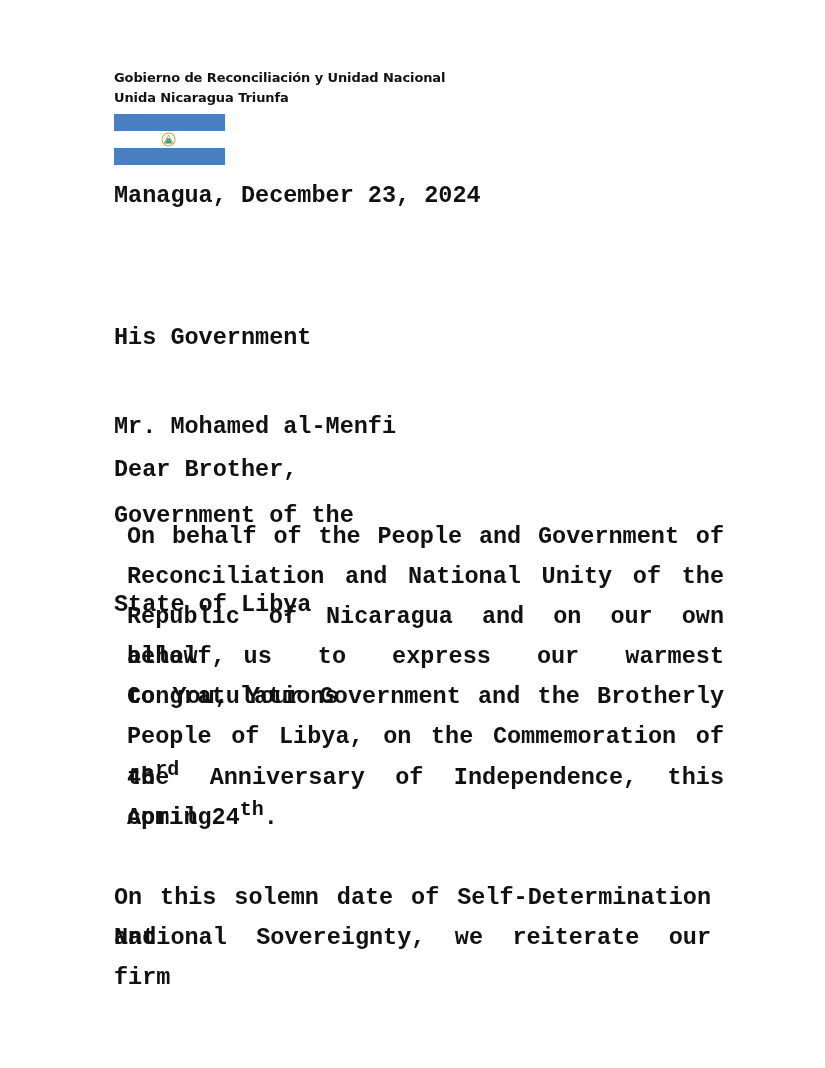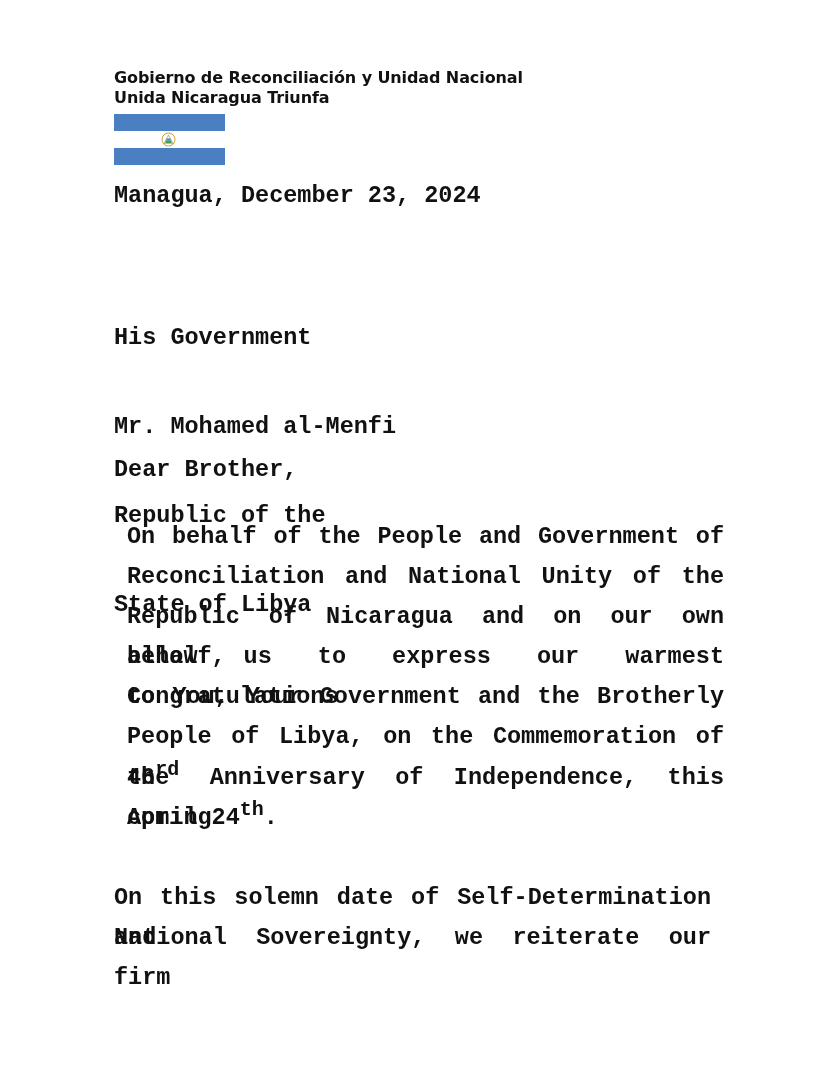--- a/index.html
+++ b/index.html
@@ -1,18 +1,18 @@
 <!DOCTYPE html>
 <html><head>
   <meta charset="utf-8">
   <style>
     html, body { margin: 0; padding: 0; background: #ffffff; }
     body { width: 825px; height: 1068px; position: relative; overflow: hidden; color: #1a1a1a; }
     .page { position: absolute; left: 0; top: 0; width: 825px; height: 1068px; background: #fff; }
-    .hdr { position: absolute; left: 114px; top: 68px; font-family: "DejaVu Sans", "Liberation Sans", sans-serif; font-weight: bold; font-size: 16px; line-height: 20px; color: #111; letter-spacing: -0.1px; }
+    .hdr { position: absolute; left: 114px; top: 68px; font-family: "DejaVu Sans", "Liberation Sans", sans-serif; font-weight: bold; font-size: 13px; line-height: 20px; color: #111; letter-spacing: -0.1px; }
     .flag { position: absolute; left: 114px; top: 114px; width: 111px; height: 51px; }
     .flag .band { height: 17px; }
     .flag .blue { background: #4a7fc1; }
     .flag .white { background: #ffffff; position: relative; }
     .flag .emblem { position: absolute; left: 47px; top: 1px; width: 15px; height: 15px; }
     .mono { font-family: "Liberation Mono", "DejaVu Sans Mono", monospace; font-weight: bold; font-size: 23.5px; color: #111; }
     .date { position: absolute; left: 114px; top: 182px; line-height: 28px; white-space: pre; text-align: right; }
     .addr { position: absolute; left: 114px; top: 264px; line-height: 29.6px; white-space: pre; }
     .greet { position: absolute; left: 114px; top: 456px; line-height: 28px; white-space: pre; }
     .body { position: absolute; left: 114px; width: 597px; line-height: 40.1px; text-align: justify; }
@@ -43,21 +43,21 @@
       </svg>
     </div>
     <div class="band blue"></div>
   </div>
 
   <div class="date mono">Managua, December 23, 2024</div>
 
   <div class="addr mono">
     <div>His Government</div>
     <div>Mr. Mohamed al-Menfi</div>
-    <div>Republic of the</div>
+    <div>Government of the</div>
     <div>State of Libya</div>
   </div>
 
   <div class="greet mono">Dear Brother,</div>
 
   <div class="body p1 mono">
     <span class="line">On behalf of the People and Government of</span>
     <span class="line">Reconciliation and National Unity of the</span>
     <span class="line">Republic of Nicaragua and on our own behalf,</span>
     <span class="line">allow us to express our warmest Congratulations</span>

